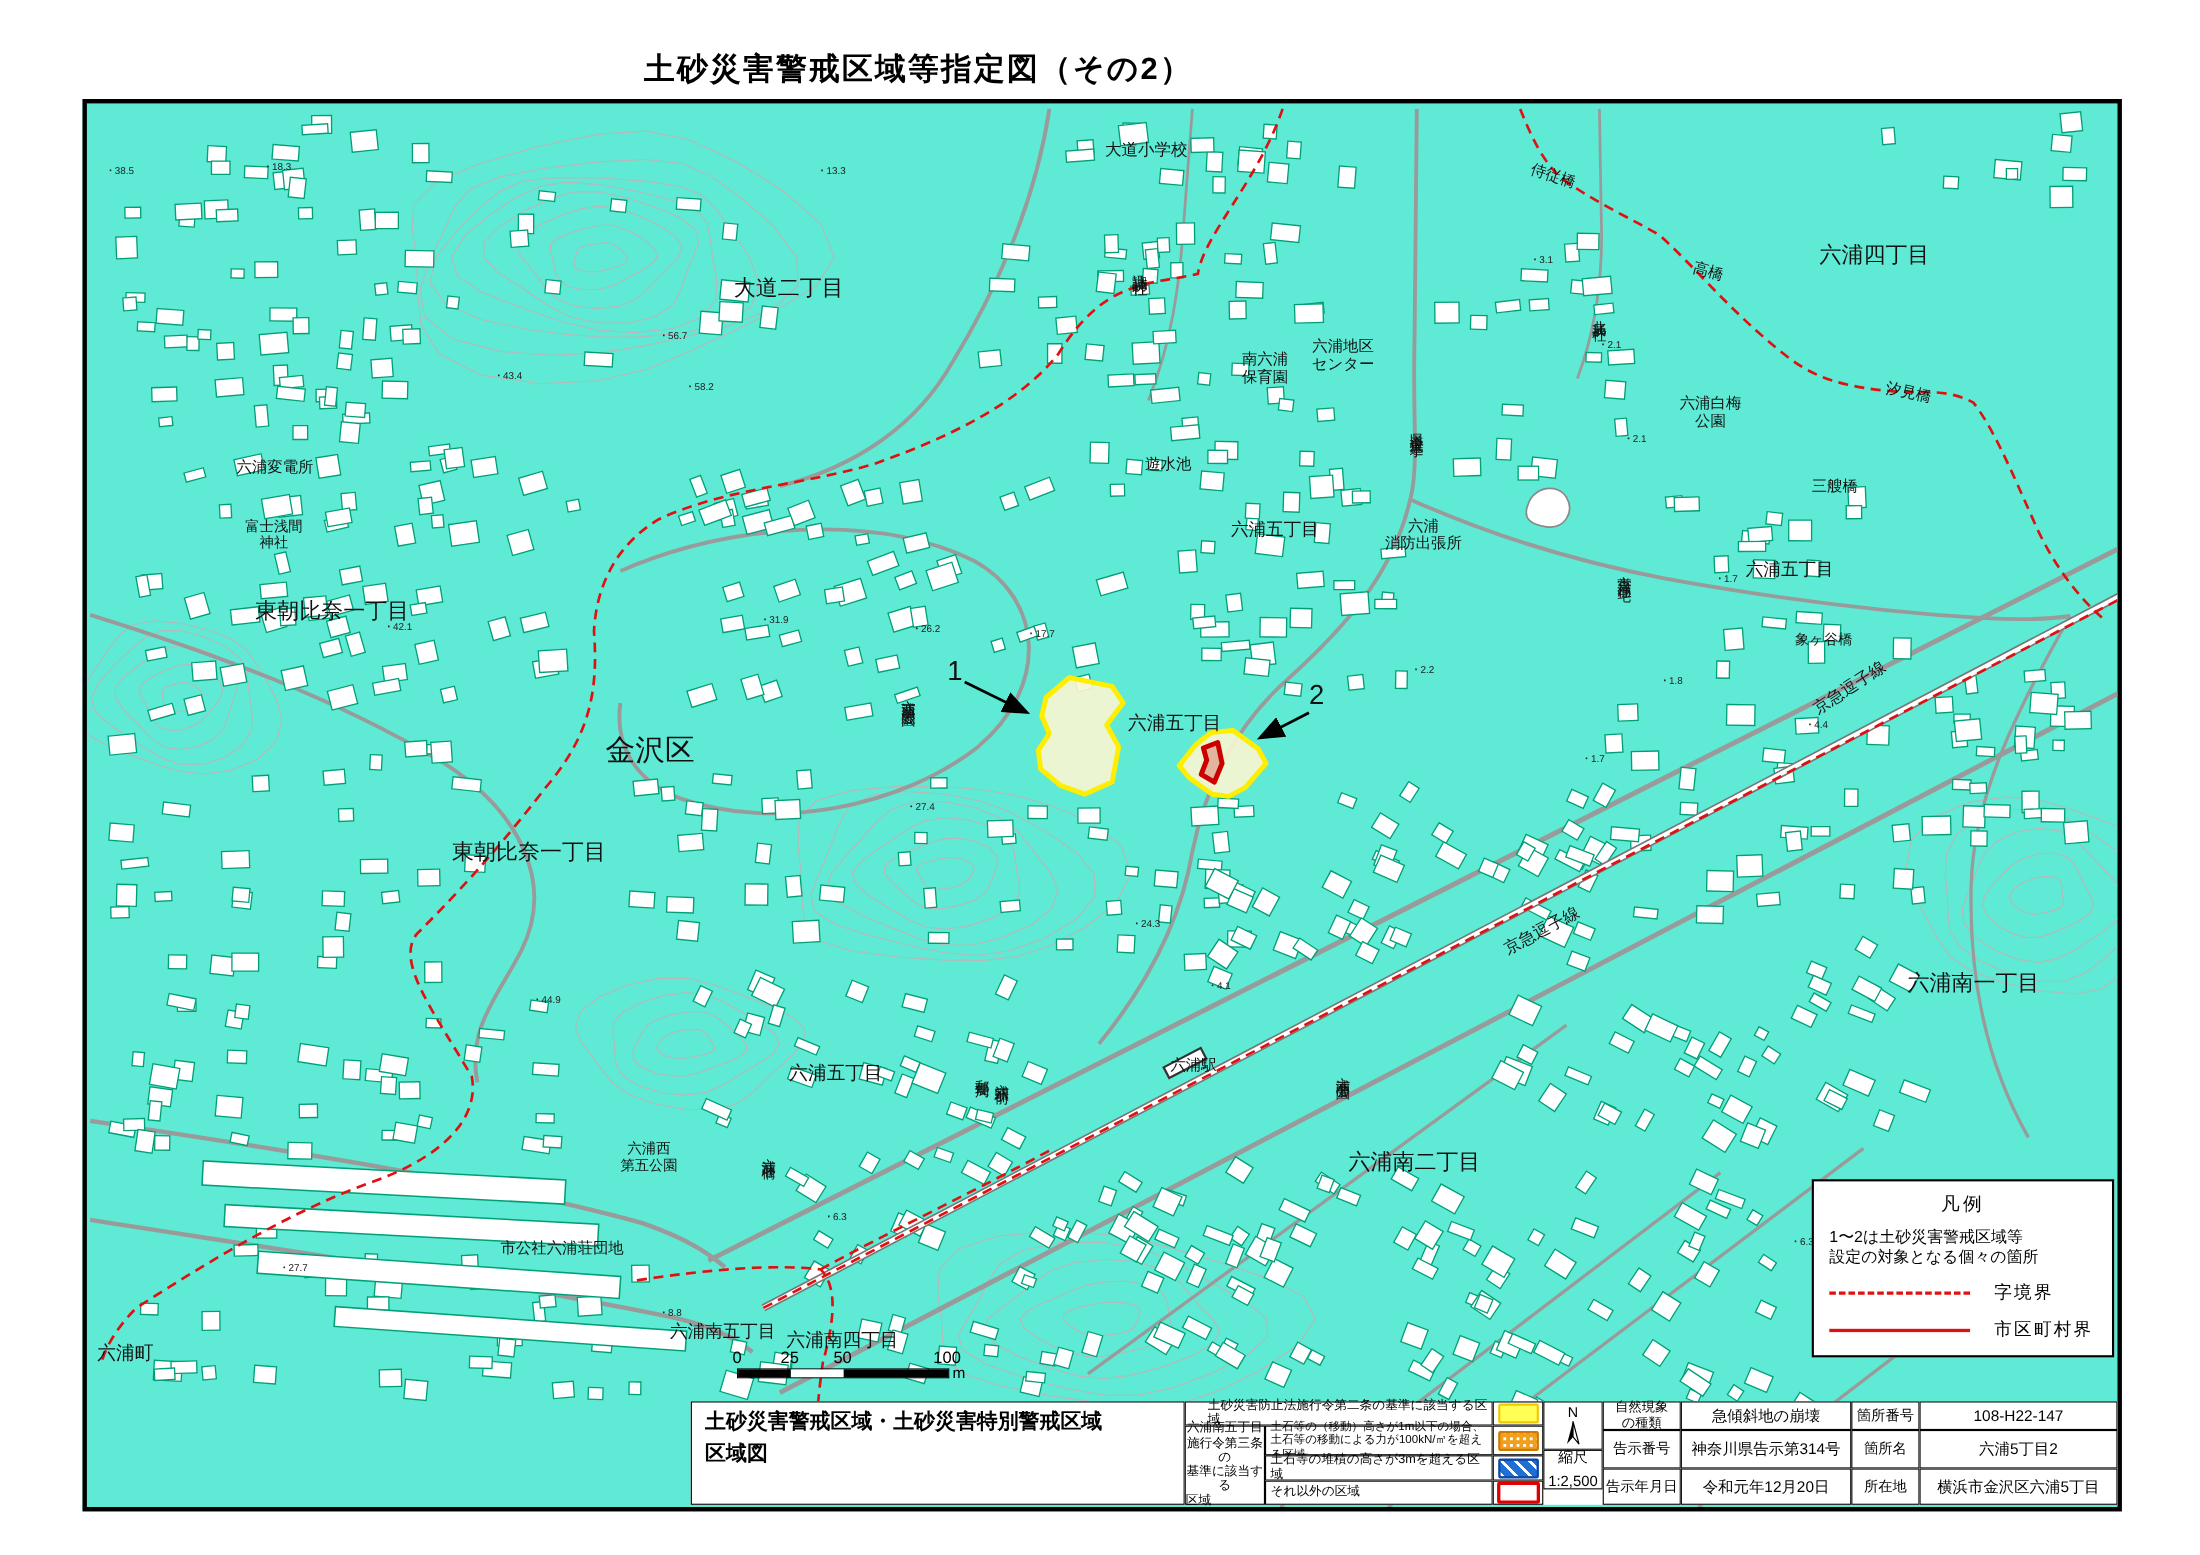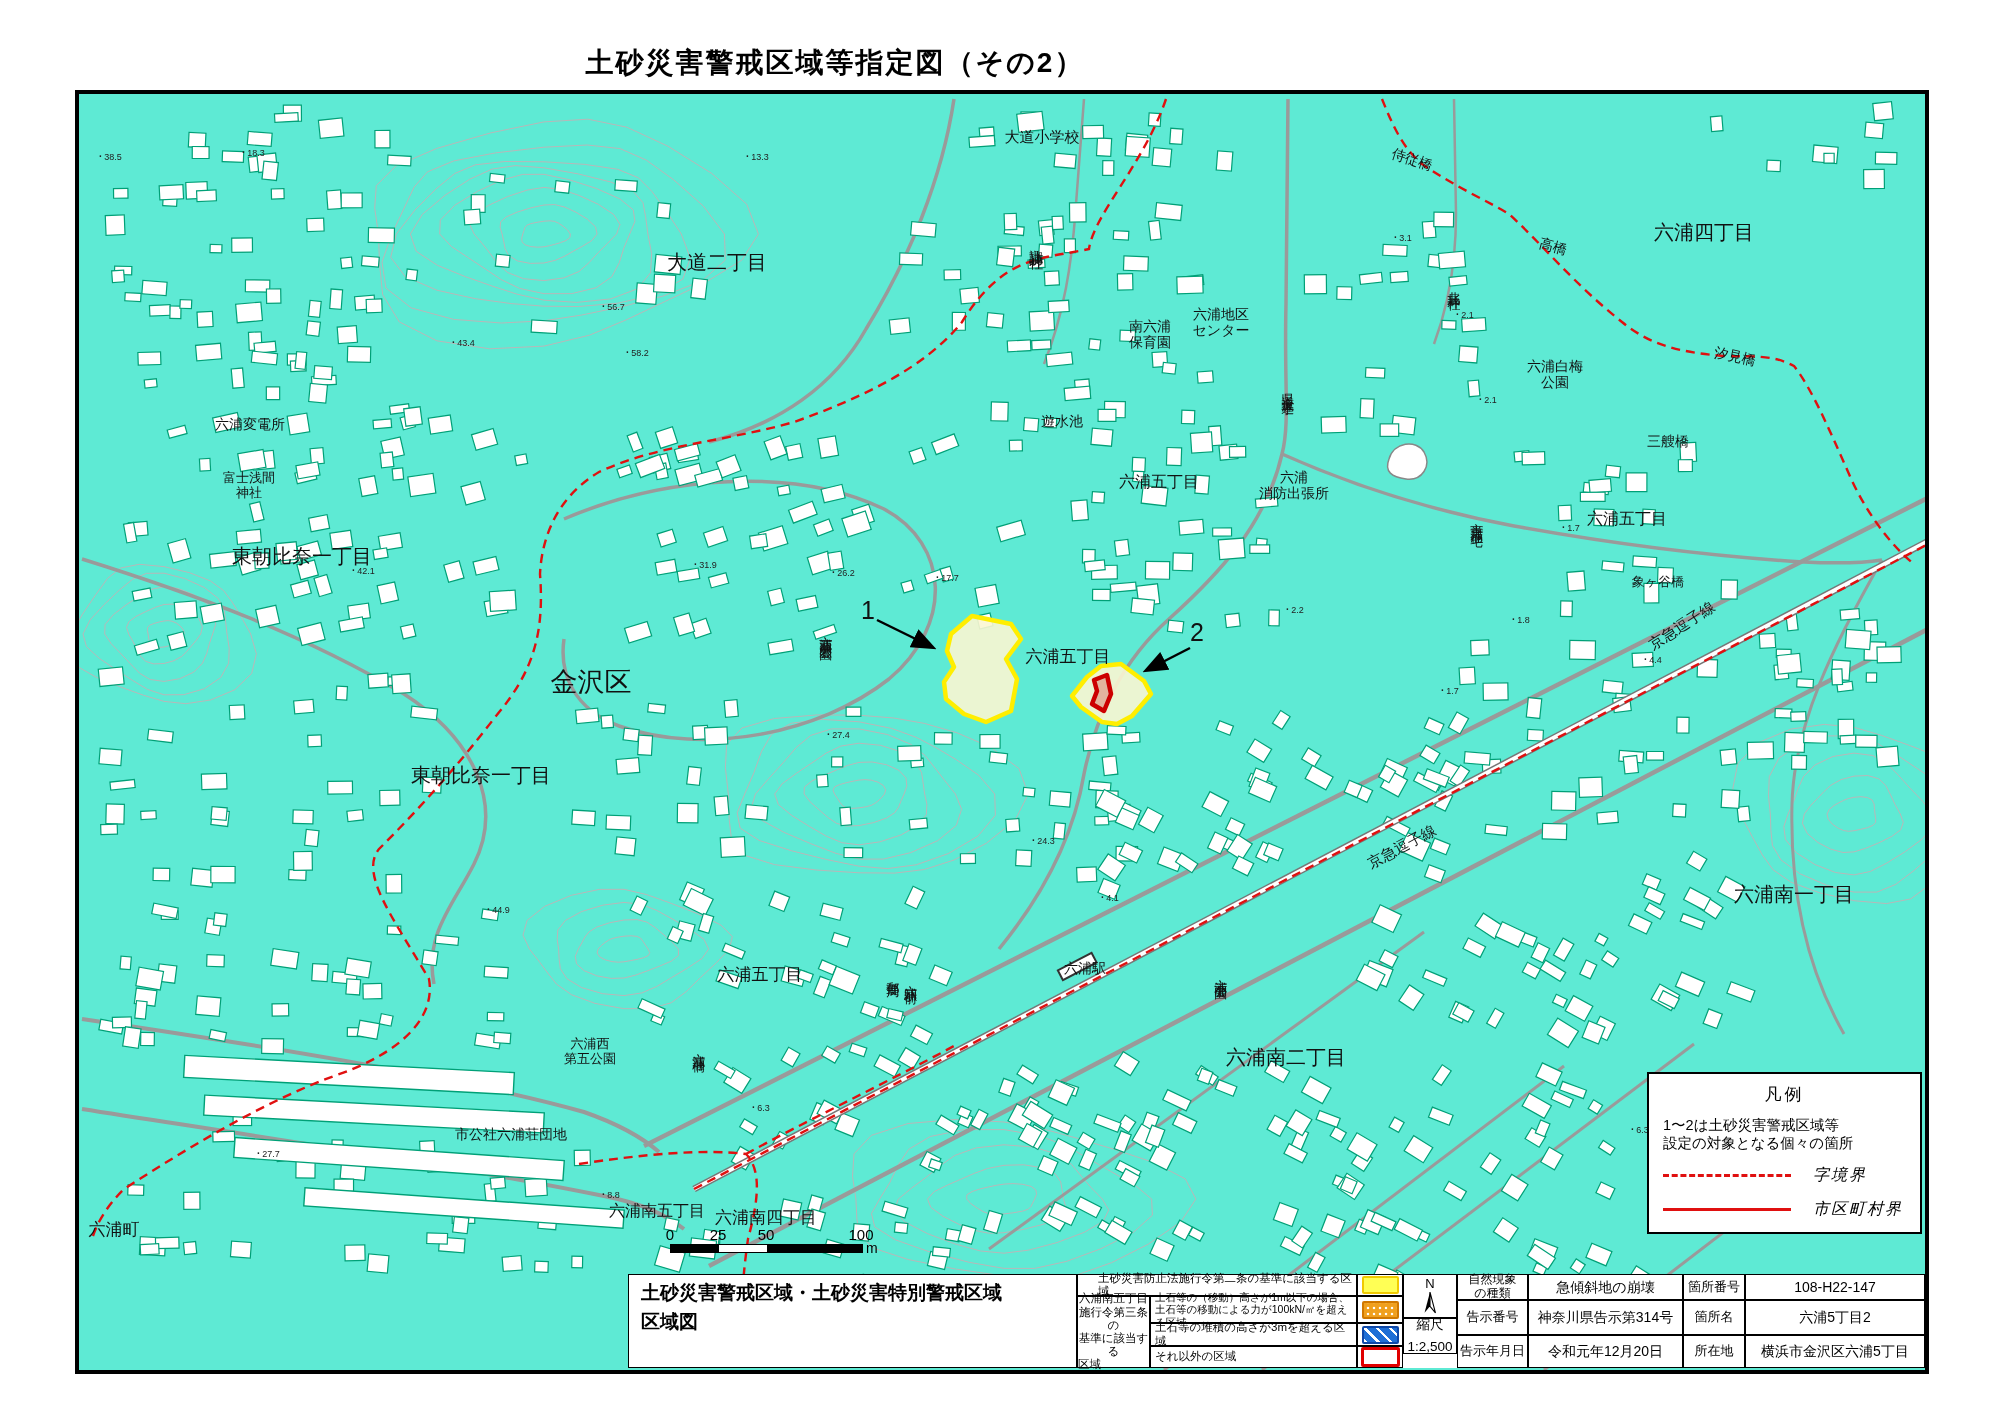--- a/index.html
+++ b/index.html
@@ -17,21 +17,21 @@
   .spot b{font-size:10px;margin-right:2px;}
   
   .legend-box{position:absolute;left:1647px;top:1072px;width:271px;height:158px;
         background:#fff;border:2px solid #000;z-index:30;}
   .legend-title{text-align:center;font-size:17px;margin-top:9px;letter-spacing:3px;}
   .legend-note{font-size:14.5px;margin:10px 0 0 14px;line-height:1.25;}
   .legend-row{display:flex;align-items:center;margin:13px 0 0 14px;}
   .legend-line{width:128px;height:0;}
   .ln-dash{border-top:3px dashed #e01010;}
   .ln-solid{border-top:3px solid #e01010;}
-  .legend-row span{font-size:16px;margin-left:22px;letter-spacing:2px;font-style:italic;}
+  .legend-row span{font-size:16px;margin-left:22px;letter-spacing:2px;}
   
   .scalebar{position:absolute;left:658px;top:1226px;width:230px;height:38px;z-index:25;}
   .sb-ticks{position:relative;height:18px;font-size:15px;}
   .sb-ticks span{position:absolute;transform:translateX(-50%);}
   .sb-bar{position:relative;margin-left:12px;width:191px;height:7px;border:1.5px solid #000;
         display:flex;}
   .sb-seg{height:100%;}
   .sb-m{position:absolute;left:208px;top:14px;font-size:14px;}
   
   .itable{position:absolute;left:628px;top:1274px;width:1297px;height:94px;background:#fff;

